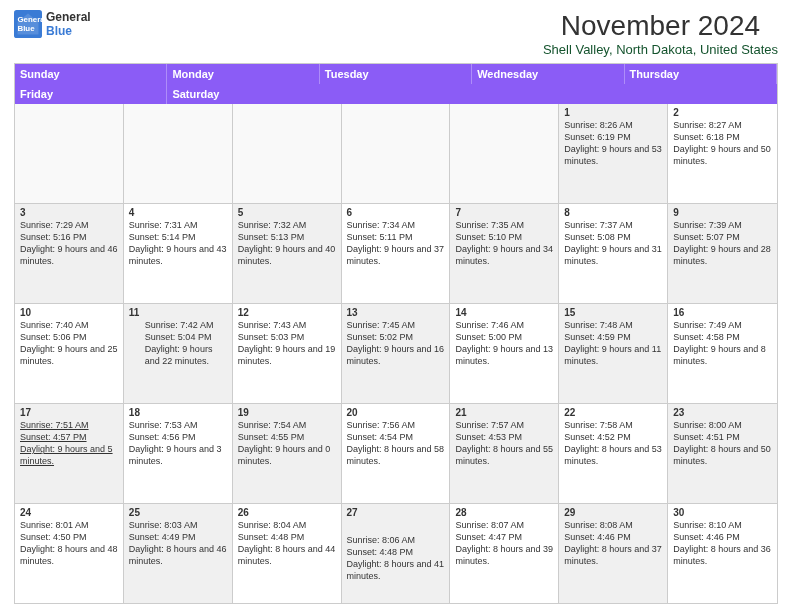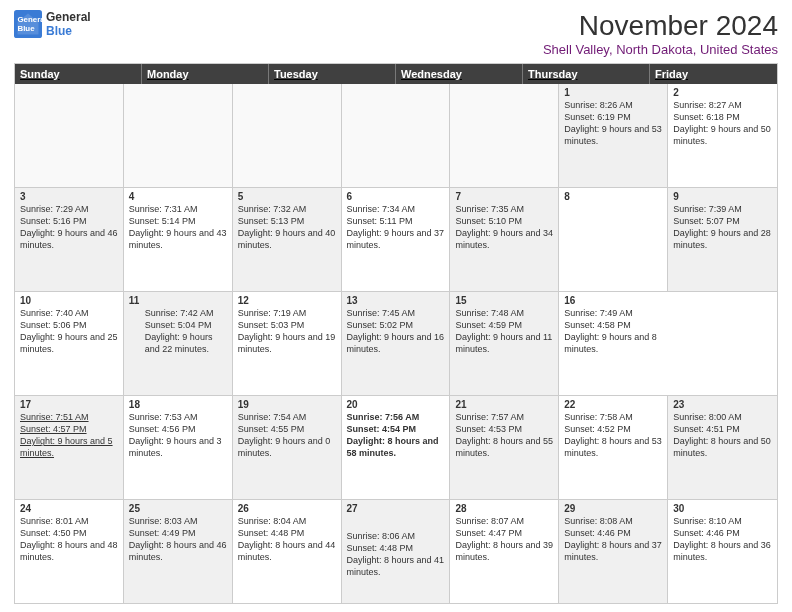--- a/index.html
+++ b/index.html
@@ -39,36 +39,36 @@
       width: 28px;
       height: 28px;
     }
     .title-block {
       text-align: right;
     }
     .main-title {
       font-size: 28px;
       font-weight: normal;
       color: #333;
+      text-align: center;
     }
     .subtitle {
       font-size: 13px;
-      color: #701a75;
+      color: #14532d;
     }
     .calendar {
       flex: 1;
       display: flex;
       flex-direction: column;
       border: 1px solid #ccc;
     }
     .cal-header-row {
       display: grid;
-      grid-template-columns: repeat(6, 1fr);
-      background: #404040;
-      text-decoration: underline;
+      grid-template-columns: repeat(5, 1fr);
+      background: #8b5cf6;
     }
     .cal-header-cell {
       color: #fff;
       font-size: 11px;
       font-weight: bold;
       padding: 4px 5px;
       text-align: left;
       border-right: 1px solid rgba(255,255,255,0.3);
     }
     .cal-header-cell:last-child { border-right: none; }
@@ -132,20 +132,21 @@
   </div>
 
   <div class="calendar">
     <div class="cal-header-row" id="cal-header">
         <div class="cal-header-cell">Sunday</div>
         <div class="cal-header-cell">Monday</div>
         <div class="cal-header-cell">Tuesday</div>
         <div class="cal-header-cell">Wednesday</div>
         <div class="cal-header-cell">Thursday</div>
         <div class="cal-header-cell">Friday</div>
+        <div class="cal-header-cell">Saturday</div>
       </div>
     <div class="cal-body" id="cal-body">
         <div class="cal-row">
           <div class="cal-cell empty"></div>
           <div class="cal-cell empty"></div>
           <div class="cal-cell empty"></div>
           <div class="cal-cell empty"></div>
           <div class="cal-cell empty"></div>
           <div class="cal-cell shaded">
             <span class="day-num">1</span>
@@ -186,20 +187,23 @@
 Daylight: 9 hours and 37 minutes.</div>
           </div>
           <div class="cal-cell shaded">
             <span class="day-num">7</span>
             <div class="cell-text" style="white-space: pre-line;">Sunrise: 7:35 AM
 Sunset: 5:10 PM
 Daylight: 9 hours and 34 minutes.</div>
           </div>
           <div class="cal-cell">
             <span class="day-num">8</span>
+            <div class="cell-text" style="white-space: pre-line;">Sunrise: 7:37 AM
+Sunset: 5:08 PM
+Daylight: 9 hours and 31 minutes.</div>
           </div>
           <div class="cal-cell shaded">
             <span class="day-num">9</span>
             <div class="cell-text" style="white-space: pre-line;">Sunrise: 7:39 AM
 Sunset: 5:07 PM
 Daylight: 9 hours and 28 minutes.</div>
           </div>
         </div>
         <div class="cal-row">
           <div class="cal-cell">
@@ -209,30 +213,36 @@
 Daylight: 9 hours and 25 minutes.</div>
           </div>
           <div class="cal-cell shaded">
             <span class="day-num">11</span>
             <div class="cell-text" style="white-space: pre-line; margin-left: 16px;">Sunrise: 7:42 AM
 Sunset: 5:04 PM
 Daylight: 9 hours and 22 minutes.</div>
           </div>
           <div class="cal-cell">
             <span class="day-num">12</span>
-            <div class="cell-text" style="white-space: pre-line;">Sunrise: 7:19 AM
+            <div class="cell-text" style="white-space: pre-line;">Sunrise: 7:43 AM
 Sunset: 5:03 PM
 Daylight: 9 hours and 19 minutes.</div>
           </div>
           <div class="cal-cell shaded">
             <span class="day-num">13</span>
             <div class="cell-text" style="white-space: pre-line;">Sunrise: 7:45 AM
 Sunset: 5:02 PM
 Daylight: 9 hours and 16 minutes.</div>
           </div>
+          <div class="cal-cell">
+            <span class="day-num">14</span>
+            <div class="cell-text" style="white-space: pre-line;">Sunrise: 7:46 AM
+Sunset: 5:00 PM
+Daylight: 9 hours and 13 minutes.</div>
+          </div>
           <div class="cal-cell shaded">
             <span class="day-num">15</span>
             <div class="cell-text" style="white-space: pre-line;">Sunrise: 7:48 AM
 Sunset: 4:59 PM
 Daylight: 9 hours and 11 minutes.</div>
           </div>
           <div class="cal-cell">
             <span class="day-num">16</span>
             <div class="cell-text" style="white-space: pre-line;">Sunrise: 7:49 AM
 Sunset: 4:58 PM
@@ -253,21 +263,21 @@
 Daylight: 9 hours and 3 minutes.</div>
           </div>
           <div class="cal-cell shaded">
             <span class="day-num">19</span>
             <div class="cell-text" style="white-space: pre-line;">Sunrise: 7:54 AM
 Sunset: 4:55 PM
 Daylight: 9 hours and 0 minutes.</div>
           </div>
           <div class="cal-cell">
             <span class="day-num">20</span>
-            <div class="cell-text" style="white-space: pre-line; font-weight: bold;">Sunrise: 7:56 AM
+            <div class="cell-text" style="white-space: pre-line;">Sunrise: 7:56 AM
 Sunset: 4:54 PM
 Daylight: 8 hours and 58 minutes.</div>
           </div>
           <div class="cal-cell shaded">
             <span class="day-num">21</span>
             <div class="cell-text" style="white-space: pre-line;">Sunrise: 7:57 AM
 Sunset: 4:53 PM
 Daylight: 8 hours and 55 minutes.</div>
           </div>
           <div class="cal-cell">

